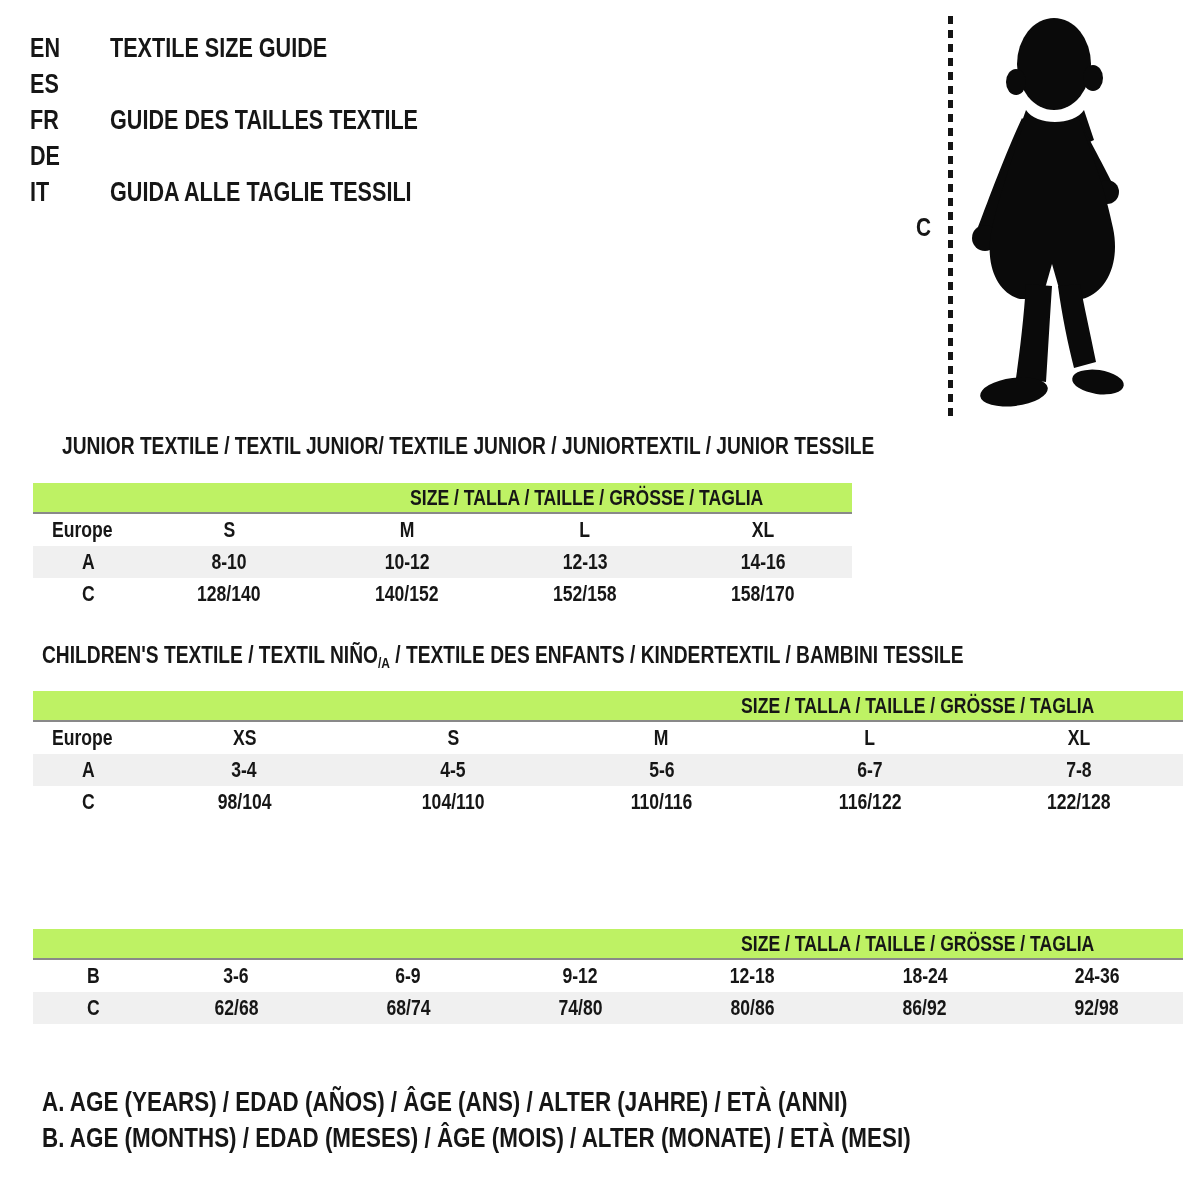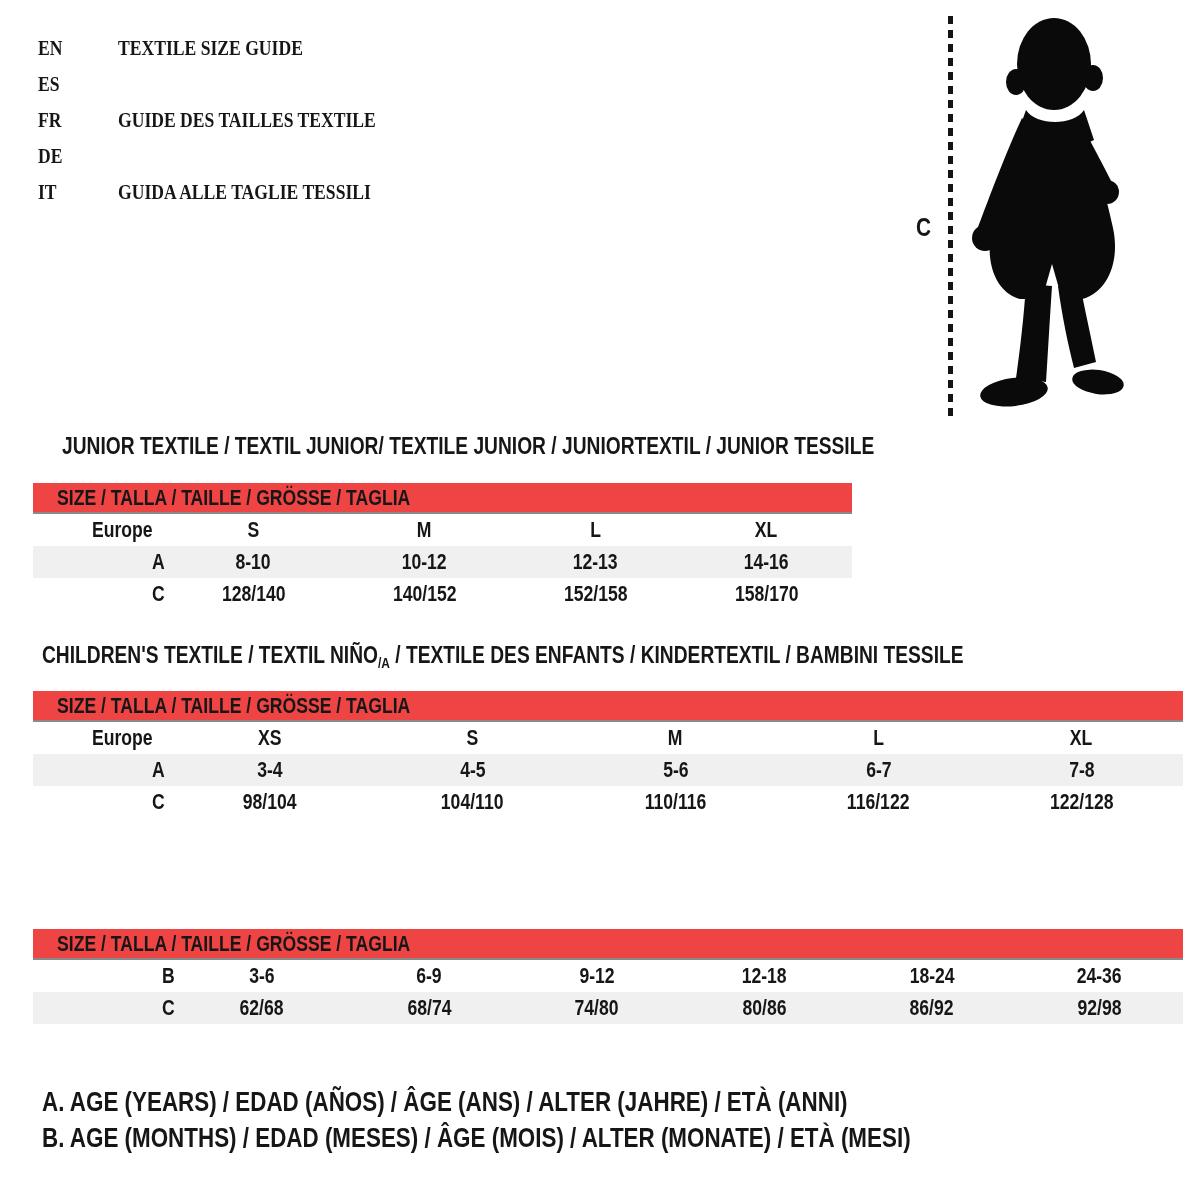--- a/index.html
+++ b/index.html
@@ -5,45 +5,45 @@
   html,body{margin:0;padding:0;background:#ffffff;}
   .page{
     position:relative;width:1200px;height:1200px;background:#ffffff;overflow:hidden;
     font-family:"Liberation Sans",sans-serif;font-weight:700;color:#161616;
   }
   
   .t{display:inline-block;transform:scaleX(0.8);transform-origin:50% 50%;white-space:nowrap;}
   .tl{transform-origin:0 50%;}
 
   
-  .lang{position:absolute;left:38px;top:30px;font-size:22px;line-height:36px;font-family:Liberation Serif, serif;}
+  .lang{position:absolute;left:30px;top:30px;font-size:27px;line-height:36px;}
   .lang-row{display:flex;}
   .lang-code{width:80px;}
   
   .dash-line{
     position:absolute;left:948px;top:16px;width:5px;height:400px;
     background:repeating-linear-gradient(to bottom,#141414 0 8px,transparent 8px 14px);
   }
   .c-label{position:absolute;left:914px;top:212px;font-size:26px;}
   .toddler{position:absolute;left:964px;top:14px;}
 
   
   .sec-title{position:absolute;left:42px;font-size:24px;line-height:28px;white-space:nowrap;}
   .sub{font-size:15px;vertical-align:-5px;}
 
   
   .tbl{position:absolute;left:33px;}
   .size-bar{
-    height:29px;line-height:29px;background:#ef4444;border-bottom:2px solid #898989;
-    padding-left:24px;font-size:22px;
+    height:29px;line-height:29px;background:#bef264;border-bottom:2px solid #898989;
+    padding-left:24px;font-size:22px;text-align:right;
   }
   .trow{display:flex;height:32px;align-items:center;font-size:22px;}
   .trow.alt{background:#f0f0f0;}
   .cell{flex:1;text-align:center;}
-  .cell.label{flex:0 0 100px;text-align:right;padding-left:7px;margin-left:28px;}
+  .cell.label{flex:0 0 100px;text-align:center;padding-left:7px;}
   .tbl.babies .cell.label{flex:0 0 110px;}
 
   
   .legend{position:absolute;left:42px;top:1084px;font-size:28px;line-height:36px;}
   .legend div{white-space:nowrap;}
 </style>
 </head>
 <body>
 
 <div class="page">

